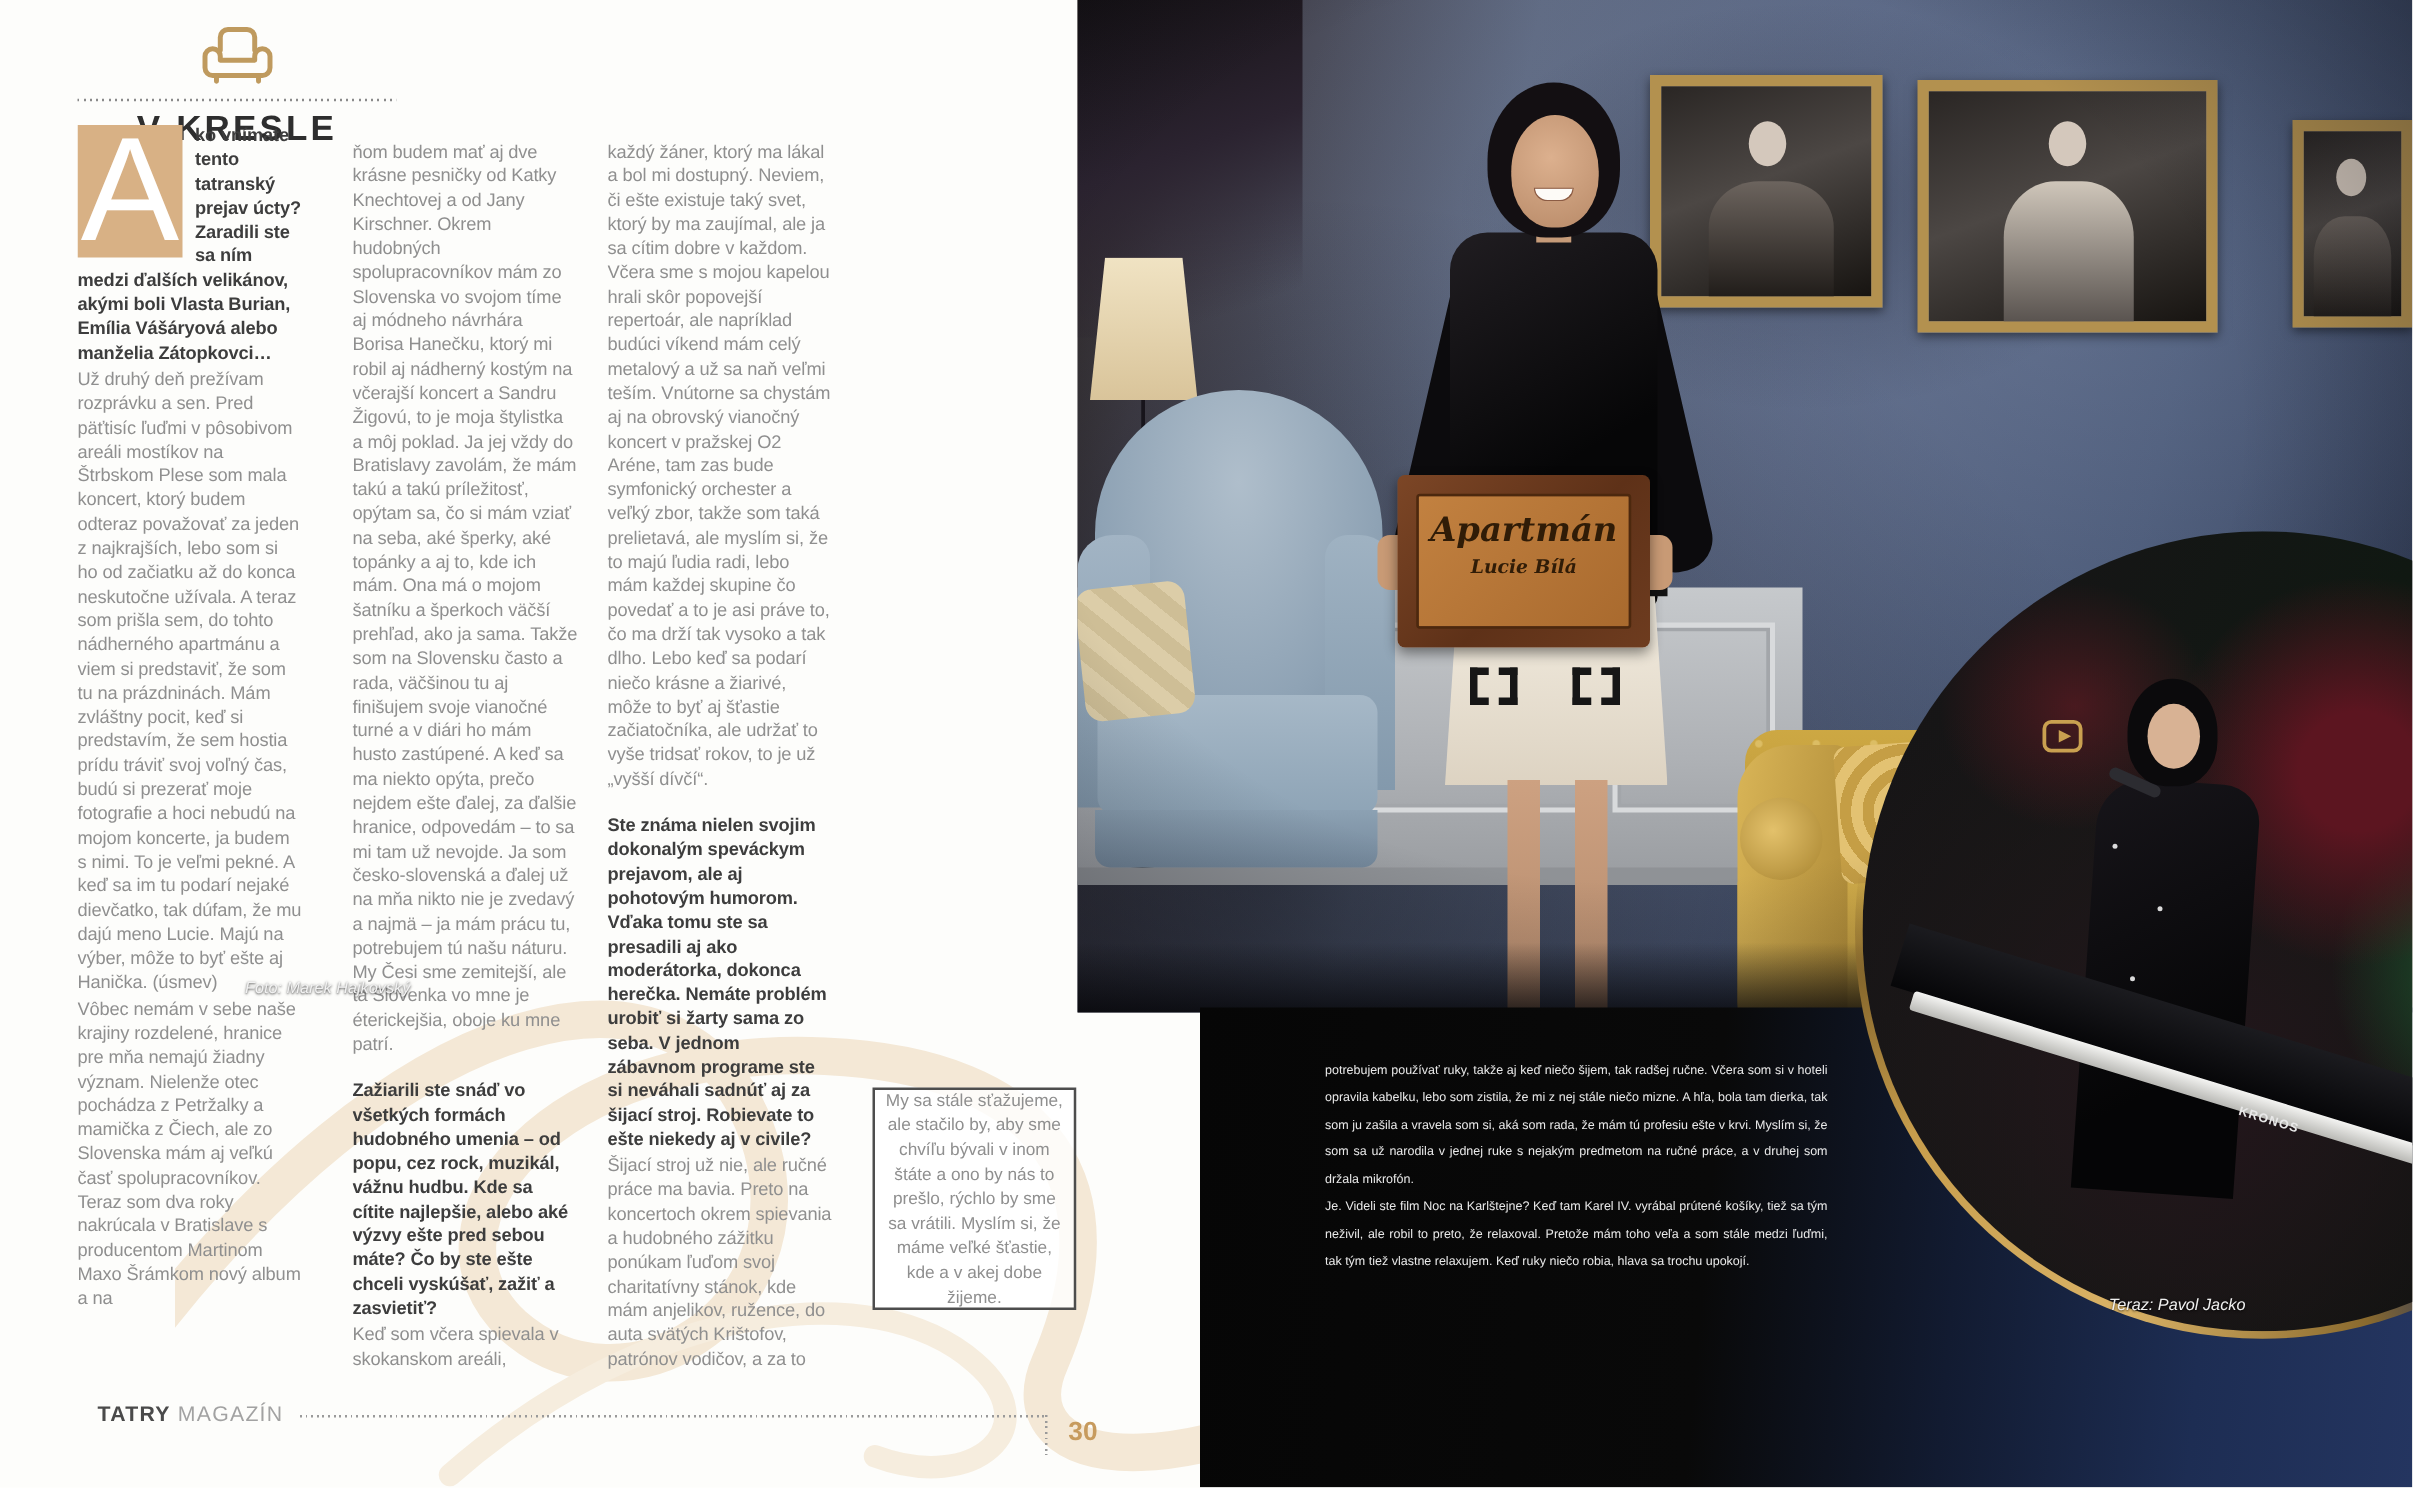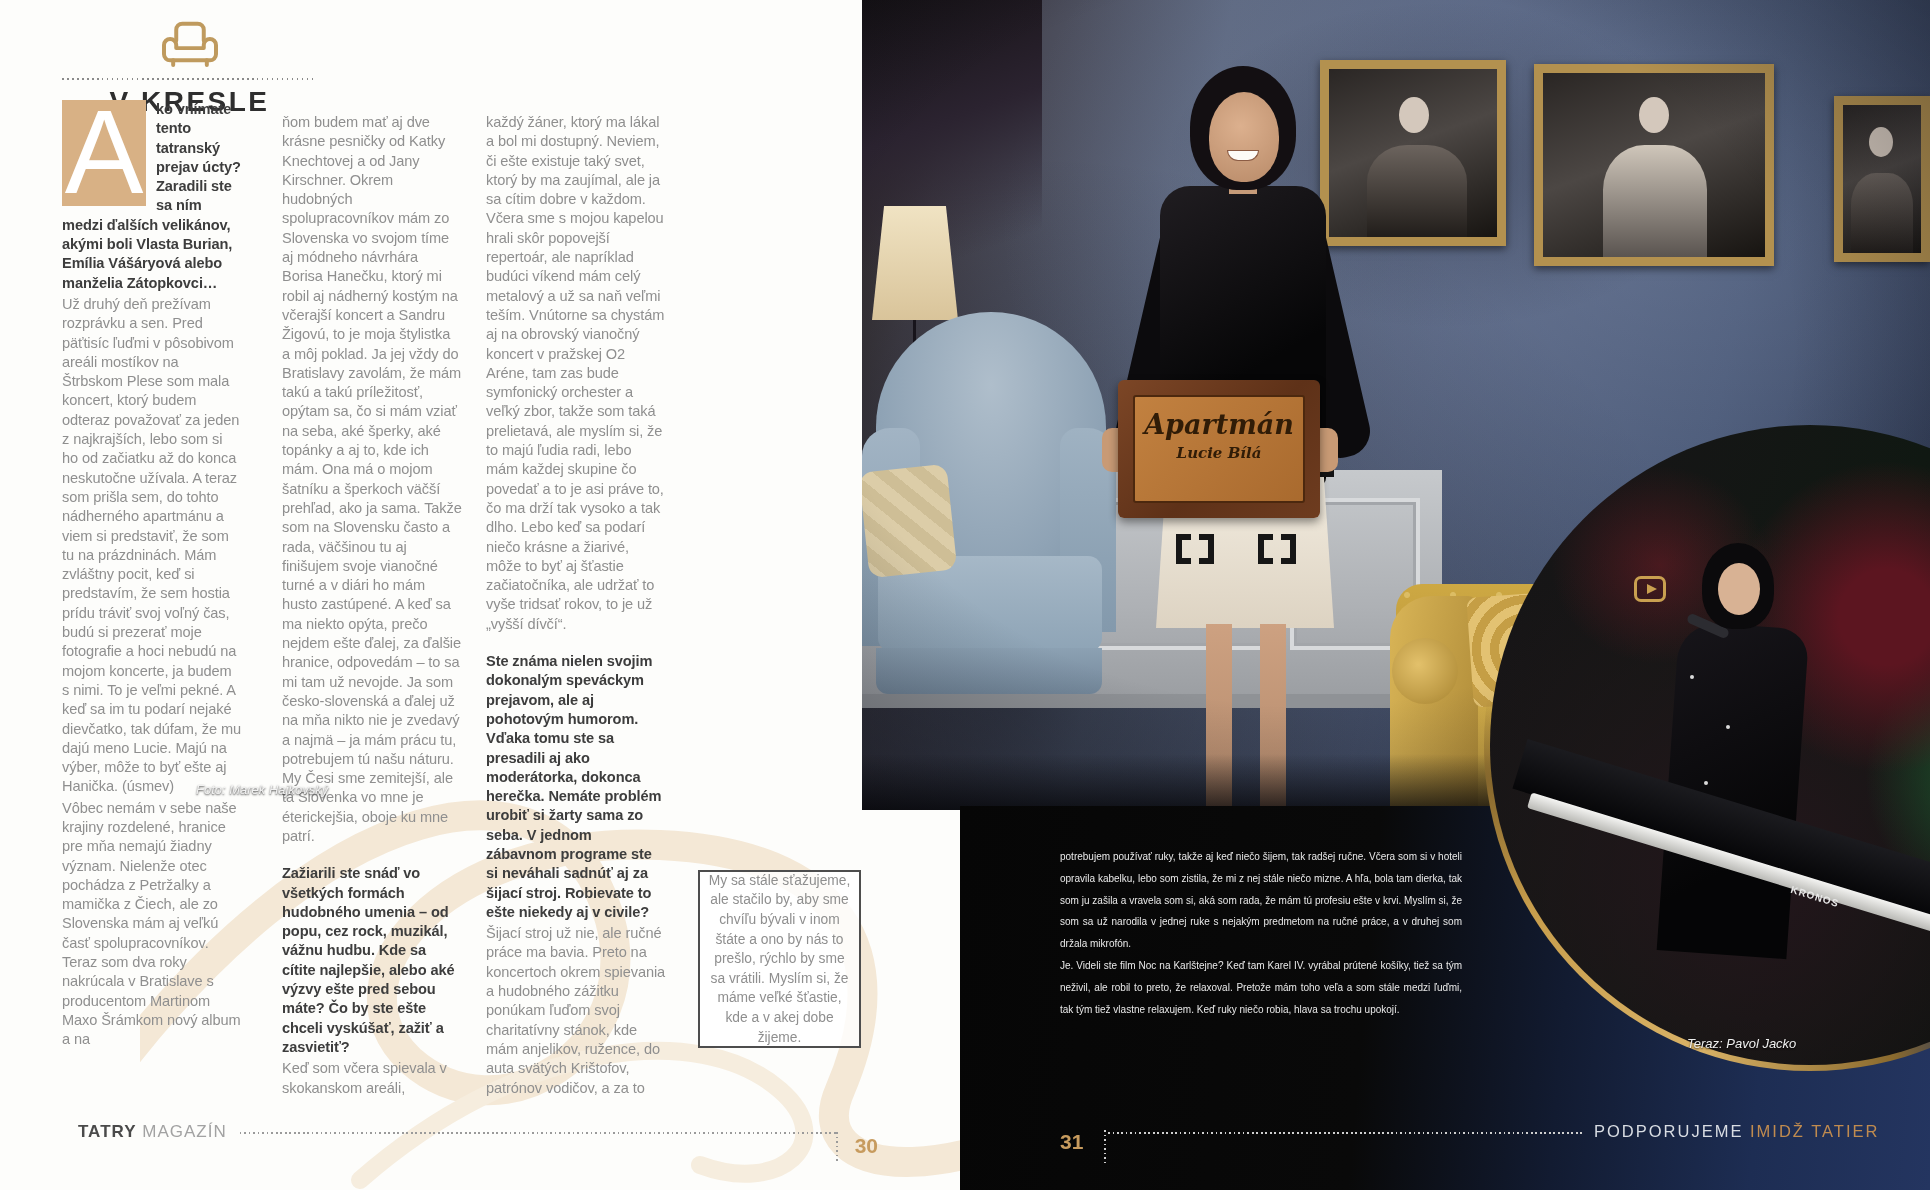--- a/index.html
+++ b/index.html
@@ -354,23 +354,14 @@
       <div class="keyboard"></div>
       <div class="keyboard-label">KRONOS</div>
     </div>
   </div>
   <div class="credit-inset">Teraz: Pavol Jacko</div>
 
   <div class="photo-quote">
     <span class="play-badge"></span>
   </div>
 
-  <div class="footer-right">
-    <div class="pageno-right">31</div>
-    <div class="tick-r"></div>
-    <div class="leader-r"></div>
-    <div class="sponsor">
-      <span class="plain">PODPORUJEME</span>
-      <span class="gold">IMIDŽ TATIER</span>
-    </div>
-  </div>
 
 </div>
 
 </body></html>

